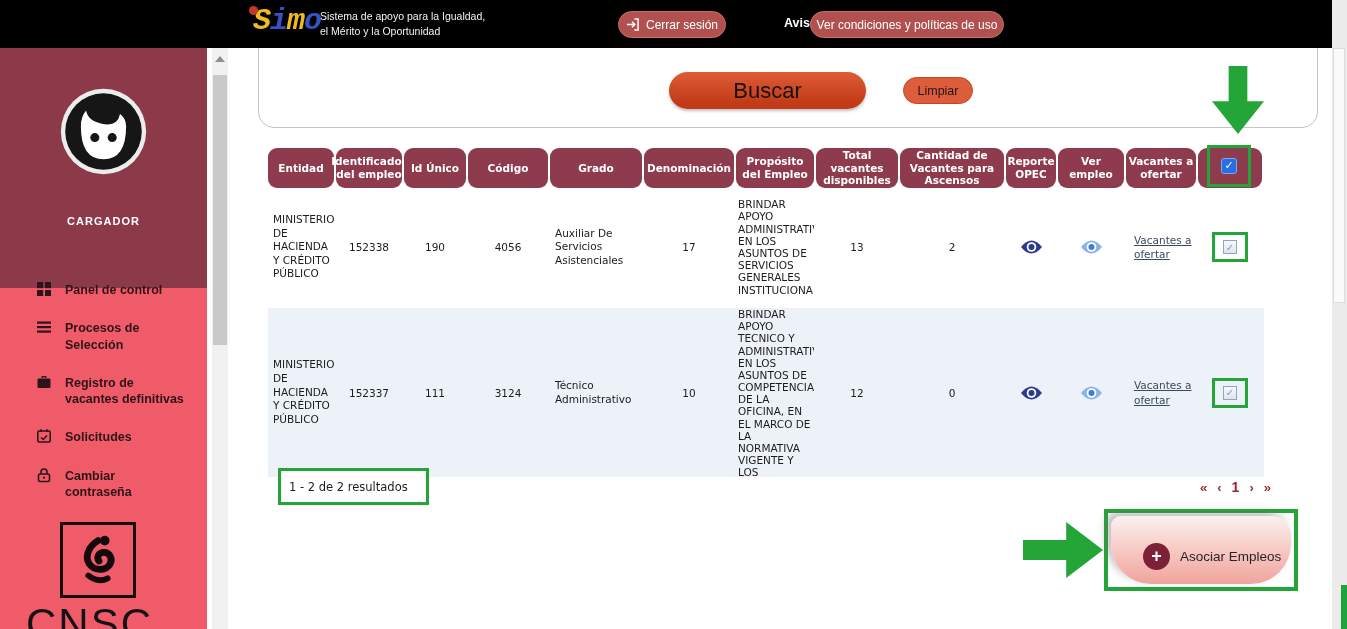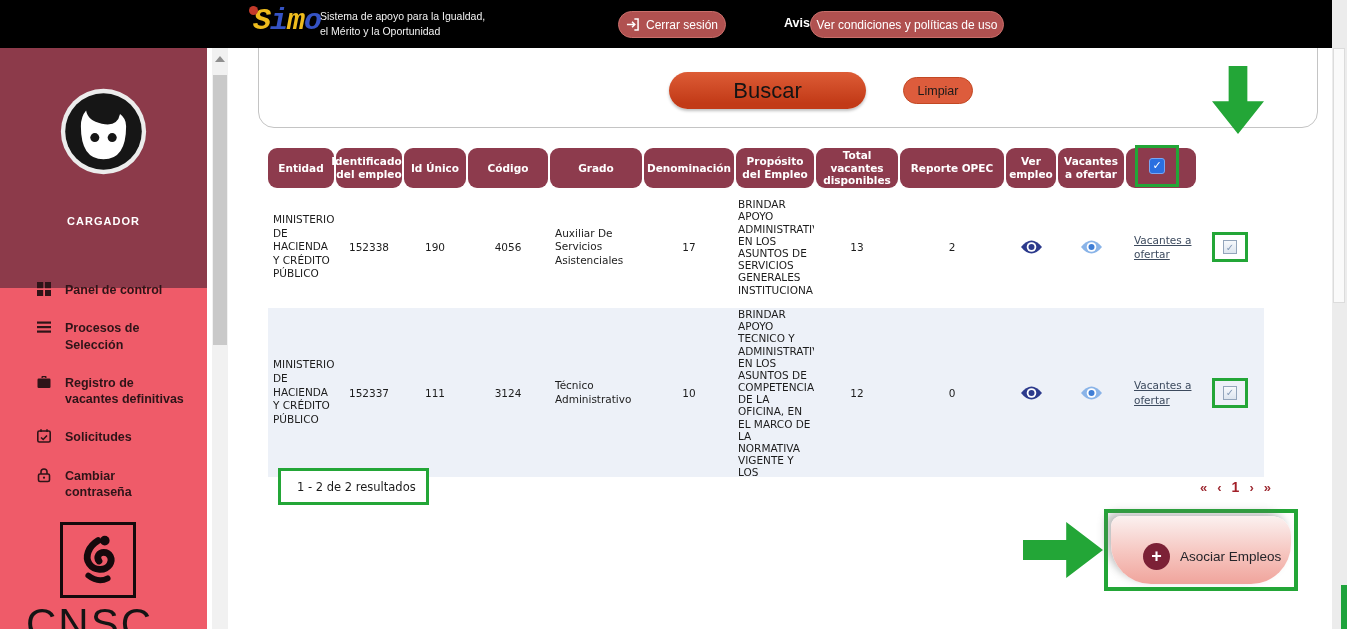--- a/index.html
+++ b/index.html
@@ -82,21 +82,21 @@
 
   .green-box { border:3px solid #23a637; display:inline-flex; align-items:center; justify-content:center; }
   .gb-hdr { position:absolute; left:9px; top:-3px; width:44px; height:42px; background:#8d3b4d; }
   .cb-blue { width:16px; height:16px; background:#2a6fe0; border:1px solid #79a6f2; border-radius:3px;
              color:#fff; font-size:11px; font-weight:bold; display:flex; align-items:center; justify-content:center; cursor:pointer; }
   .gb-row { padding:5px 8px; }
   .cb-gray { width:14px; height:14px; border:1px solid #93a5bb; background:linear-gradient(180deg,#f7f9fc,#dde5ef);
              color:#8298b6; font-size:10px; display:flex; align-items:center; justify-content:center; cursor:pointer; }
 
   .results-box { position:absolute; left:50px; top:420px; width:151px; height:37px; background:#fff;
-                 border:3px solid #23a637; display:flex; align-items:center; padding-left:16px;
+                 border:3px solid #23a637; display:flex; align-items:center; padding-left:8px;
                  font-size:11.5px; color:#1c1c1c; font-family:"DejaVu Sans", sans-serif; z-index:5; }
 
   .pagination { position:absolute; left:972px; top:431px; display:flex; gap:10px; align-items:center;
                 color:#9e2b33; font-size:13px; font-weight:bold; }
   .pagination span { cursor:pointer; }
   .pagination .pg-cur { font-size:14px; color:#a21f28; }
 
   .asociar-gb { position:absolute; left:876px; top:461px; width:194px; height:82px; border:4px solid #23a637;
                 background:#fff; padding:3px; z-index:6; }
   .asociar-card { width:100%; height:100%; border:none; border-radius:10px 20px 40px 40px;
@@ -233,20 +233,21 @@
     <div class="tablewrap">
       <div class="thead">
         <div class="th">Entidad</div>
         <div class="th">Identificador del empleo</div>
         <div class="th">Id Único</div>
         <div class="th">Código</div>
         <div class="th">Grado</div>
         <div class="th">Denominación</div>
         <div class="th">Propósito del Empleo</div>
         <div class="th">Total vacantes disponibles</div>
+        <div class="th">Cantidad de Vacantes para Ascensos</div>
         <div class="th">Reporte OPEC</div>
         <div class="th">Ver empleo</div>
         <div class="th">Vacantes a ofertar</div>
         <div class="th th-check">
           <span class="green-box gb-hdr">
             <span class="cb-blue">✓</span>
           </span>
         </div>
       </div>
 

